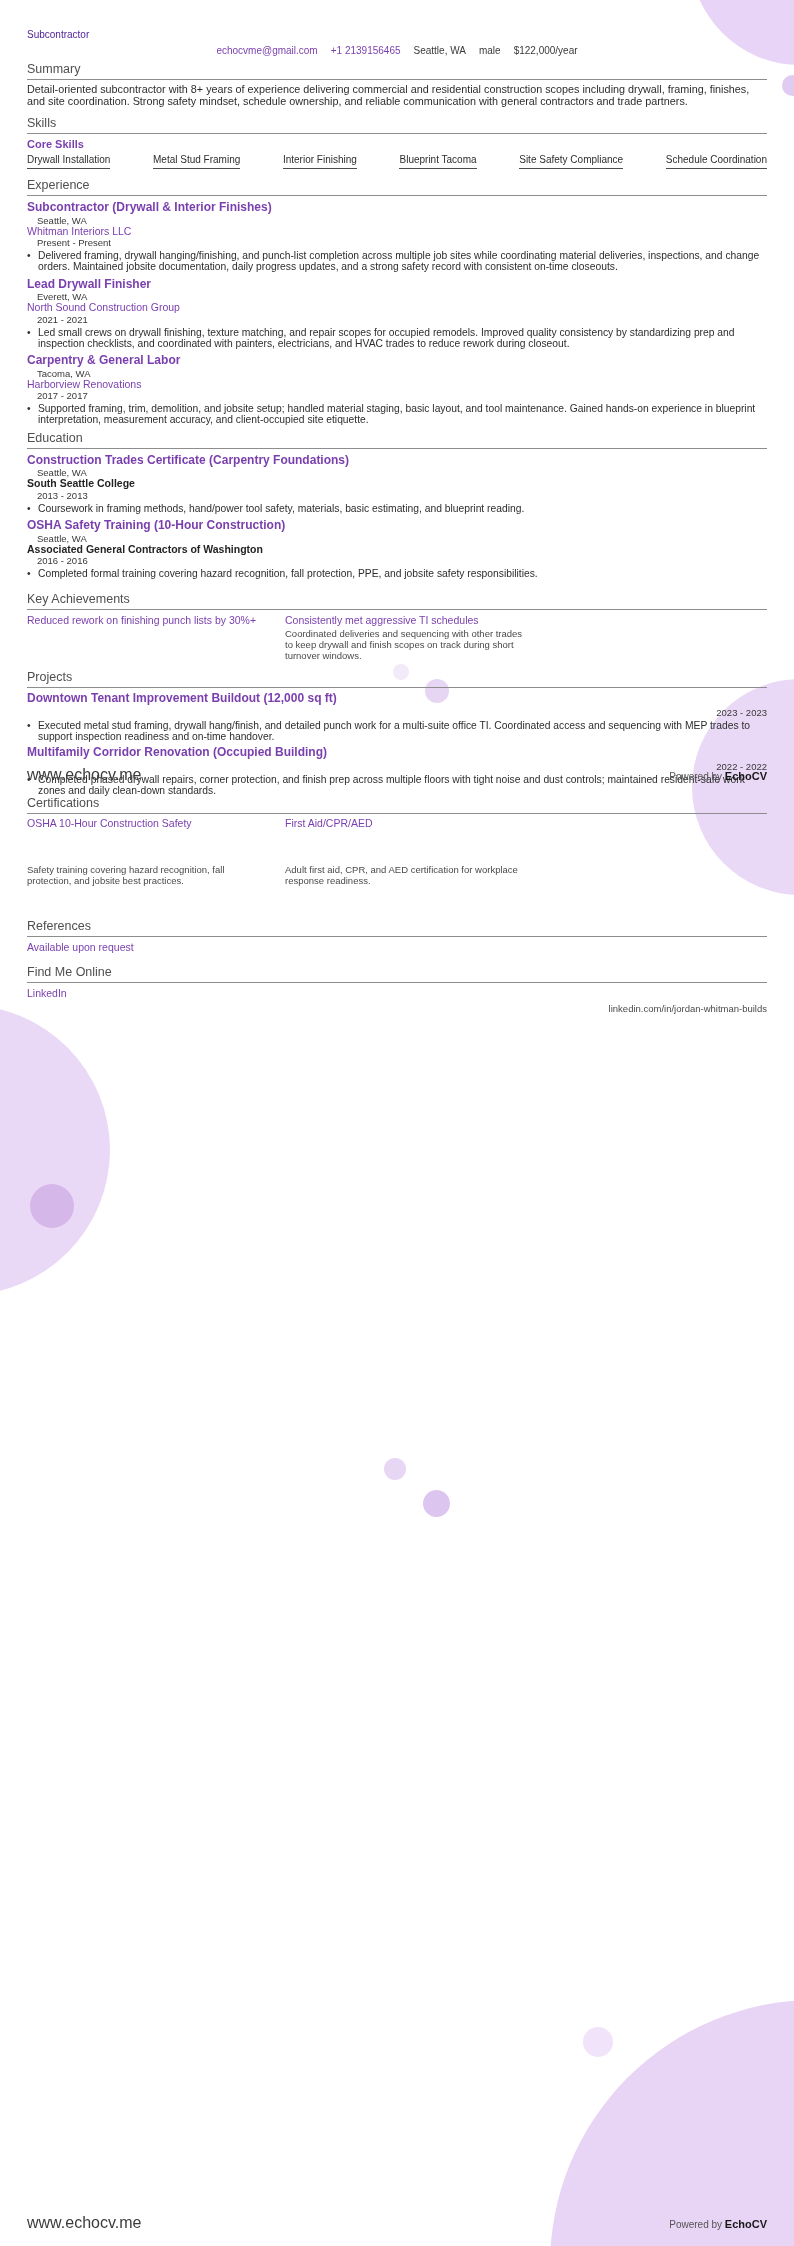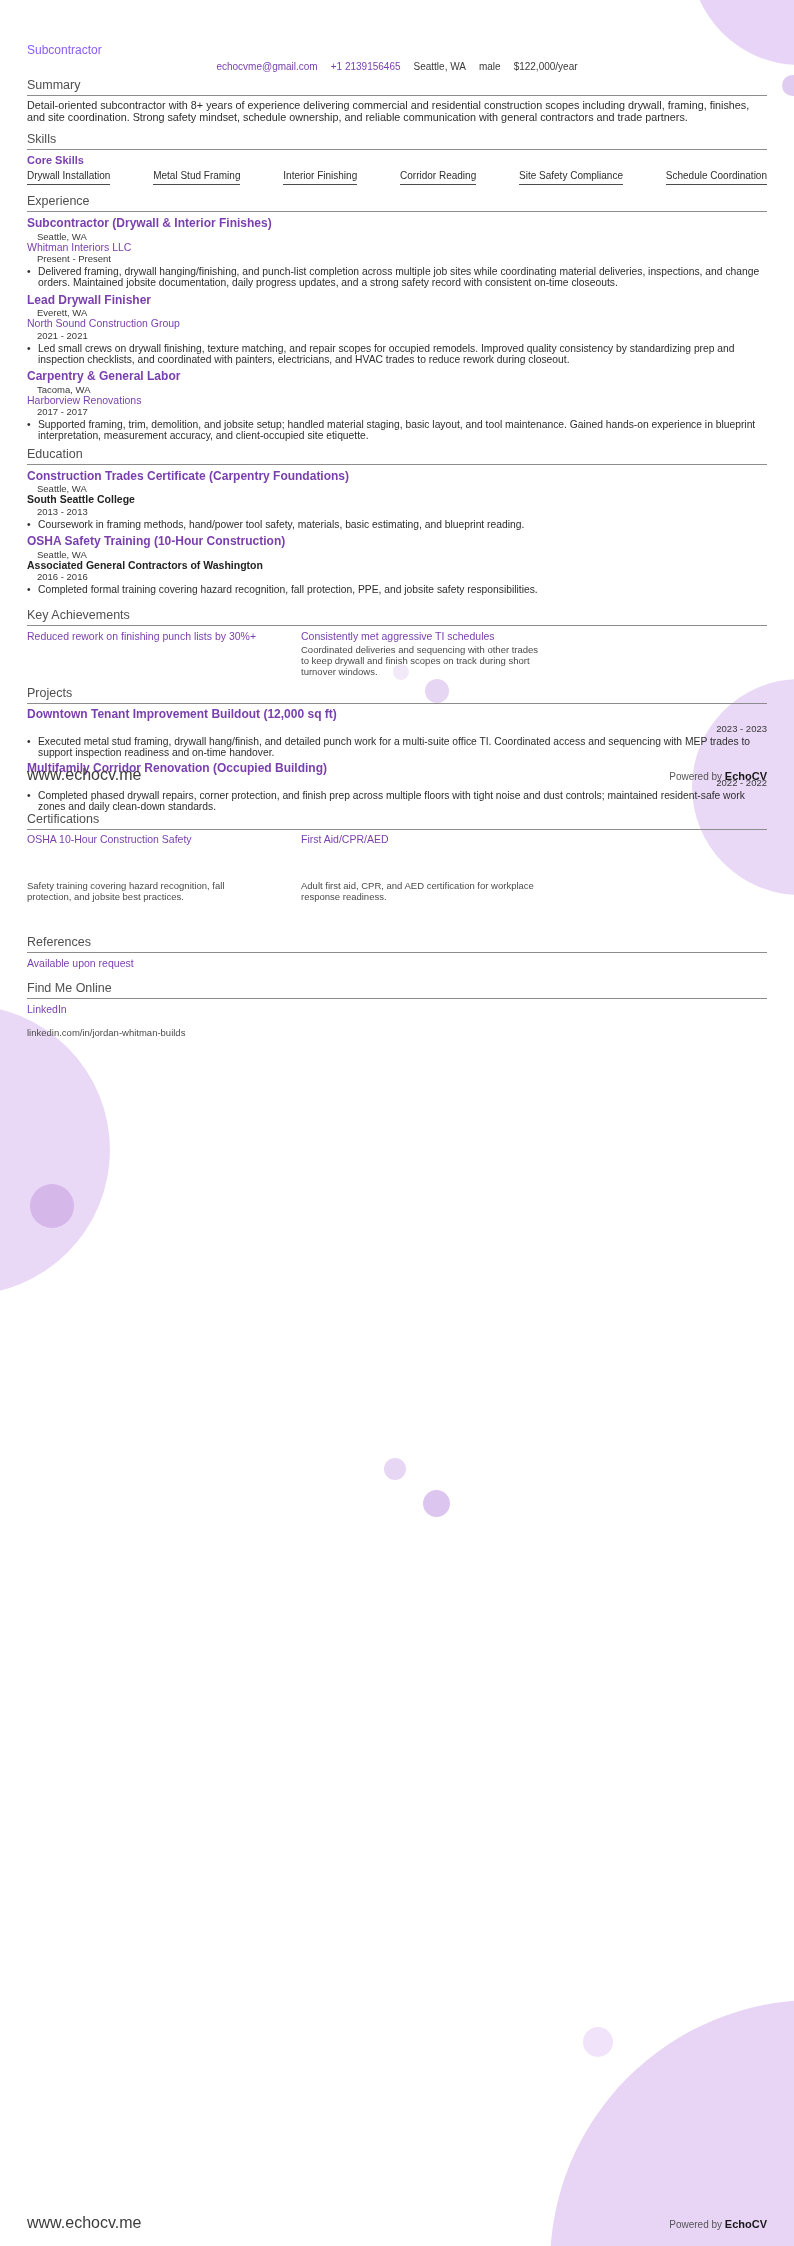--- a/index.html
+++ b/index.html
@@ -4,21 +4,21 @@
 <style>
   :root { --accent:#7a3fae; }
   * { margin:0; padding:0; box-sizing:border-box; }
   html,body { background:#ffffff; }
   body { font-family:"Liberation Sans", sans-serif; }
   .page { position:relative; width:794px; height:2246px; margin:0 auto; background:#fff; overflow:hidden; }
   .decor { position:absolute; border-radius:50%; z-index:0; }
   .content { position:relative; z-index:1; padding:26px 27px 0 27px; }
 
   .name { font-size:24px; line-height:26px; font-weight:700; color:#151515; }
-  .subtitle { margin-top:17px; font-size:12px; line-height:15px; color:#8b5cf6; }
+  .subtitle { margin-top:1px; font-size:10px; line-height:15px; color:#4c1d95; }
   .contact { margin-top:3px; display:flex; gap:13px; font-size:10px; line-height:12px; color:#3a3a3a;justify-content:center; }
   .contact a { color:var(--accent); text-decoration:none; cursor:pointer; }
 
   .sec-head { font-size:12.5px; line-height:13px; color:#4f4f4f; padding-bottom:3px; border-bottom:1px solid #8d8d8d; }
 
   .sec-summary { margin-top:6px; }
   .para { margin-top:4px; font-size:10.8px; line-height:11.5px; color:#2d2d2d; }
 
   .sec-skills { margin-top:10px; }
   .group-title { margin-top:4px; font-size:11px; line-height:13px; font-weight:700; color:var(--accent); }
@@ -32,39 +32,39 @@
   .jmeta { font-size:9.5px; line-height:11px; color:#383838; white-space:nowrap; padding-left:10px; }
   .jcompany { font-size:10.5px; line-height:11.5px; color:var(--accent); }
   .school { font-size:10.5px; line-height:11.5px; font-weight:700; color:#232323; }
   .bullet { margin-top:2px; display:flex; font-size:10.3px; line-height:11.3px; color:#2d2d2d; }
   .dot { flex:0 0 11px; }
   .btxt { flex:1; }
 
   .sec-education { margin-top:6px; }
 
   .sec-achievements { margin-top:14px; }
-  .twocol { display:grid; grid-template-columns:244px 244px; column-gap:30px; }
+  .twocol { display:grid; grid-template-columns:244px 244px; column-gap:14px; }
   .ach-row { margin-top:4px; }
   .card-title { font-size:10.5px; line-height:12px; color:var(--accent); }
   .card-text { margin-top:2px; font-size:9.5px; line-height:11px; color:#4a4a4a; }
 
   .sec-projects { margin-top:10px; }
   .pentry { margin-top:4px; }
   .pdate { margin-top:1px; text-align:right; font-size:9.5px; line-height:11px; color:#383838; }
 
   .sec-certifications { margin-top:0; }
   .cert-titles { margin-top:3px; }
   .cert-descs { margin-top:33px; }
 
   .sec-references { margin-top:34px; }
   .ref-text { margin-top:4px; font-size:10.5px; line-height:12px; color:var(--accent); }
 
   .sec-online { margin-top:13px; }
   .online-label { display:inline-block; margin-top:4px; font-size:10.5px; line-height:12px; color:var(--accent); text-decoration:none; cursor:pointer; }
-  .online-url { margin-top:10px; font-size:9.5px; line-height:11px; color:#4a4a4a; }
+  .online-url { margin-top:2px; font-size:9.5px; line-height:11px; color:#4a4a4a;text-align:right; }
 
   .footer { position:absolute; left:27px; right:27px; z-index:2; display:flex; justify-content:space-between; align-items:baseline; }
   .f1 { top:766px; }
   .f2 { top:2214px; }
   .fsite { font-size:16px; color:#3c3c3c; text-decoration:none; cursor:pointer; }
   .fpow { font-size:10px; color:#555555; cursor:pointer; }
   .fpow b { font-size:11px; color:#171717; }
 </style>
 </head>
 <body>
@@ -101,21 +101,21 @@
       <p class="para">Detail-oriented subcontractor with 8+ years of experience delivering commercial and residential construction scopes including drywall, framing, finishes, and site coordination. Strong safety mindset, schedule ownership, and reliable communication with general contractors and trade partners.</p>
     </section>
 
     <section class="sec-skills">
       <div class="sec-head">Skills</div>
       <div class="group-title">Core Skills</div>
       <div class="skill-row">
         <span class="skill">Drywall Installation</span>
         <span class="skill">Metal Stud Framing</span>
         <span class="skill">Interior Finishing</span>
-        <span class="skill">Corridor Reading</span>
+        <span class="skill">Blueprint Tacoma</span>
         <span class="skill">Site Safety Compliance</span>
         <span class="skill">Schedule Coordination</span>
       </div>
     </section>
 
     <section class="sec-experience">
       <div class="sec-head">Experience</div>
 
       <div class="entry">
         <div class="jrow">

